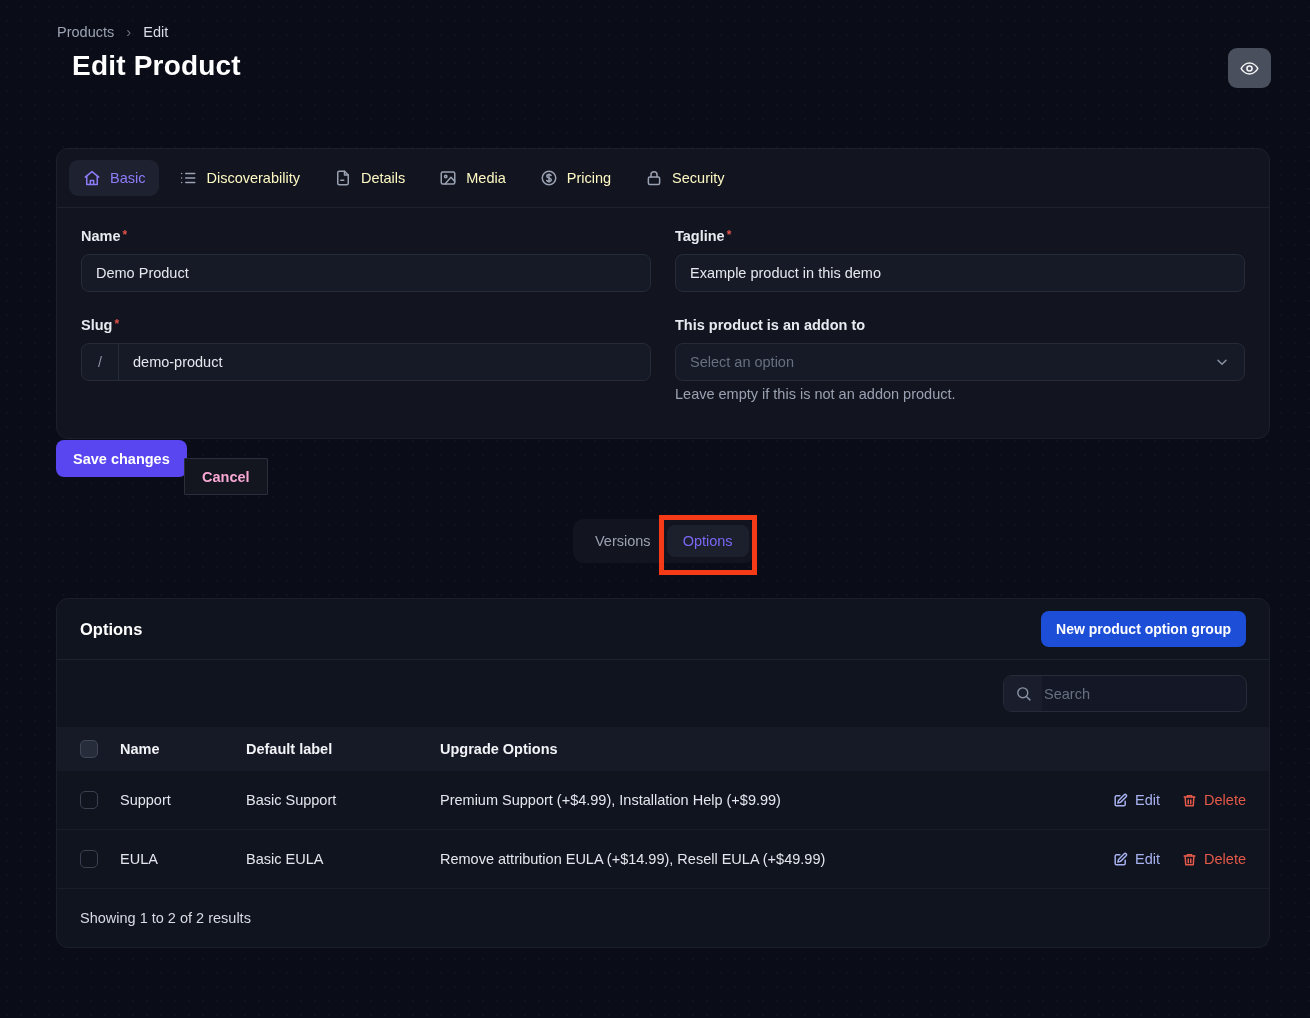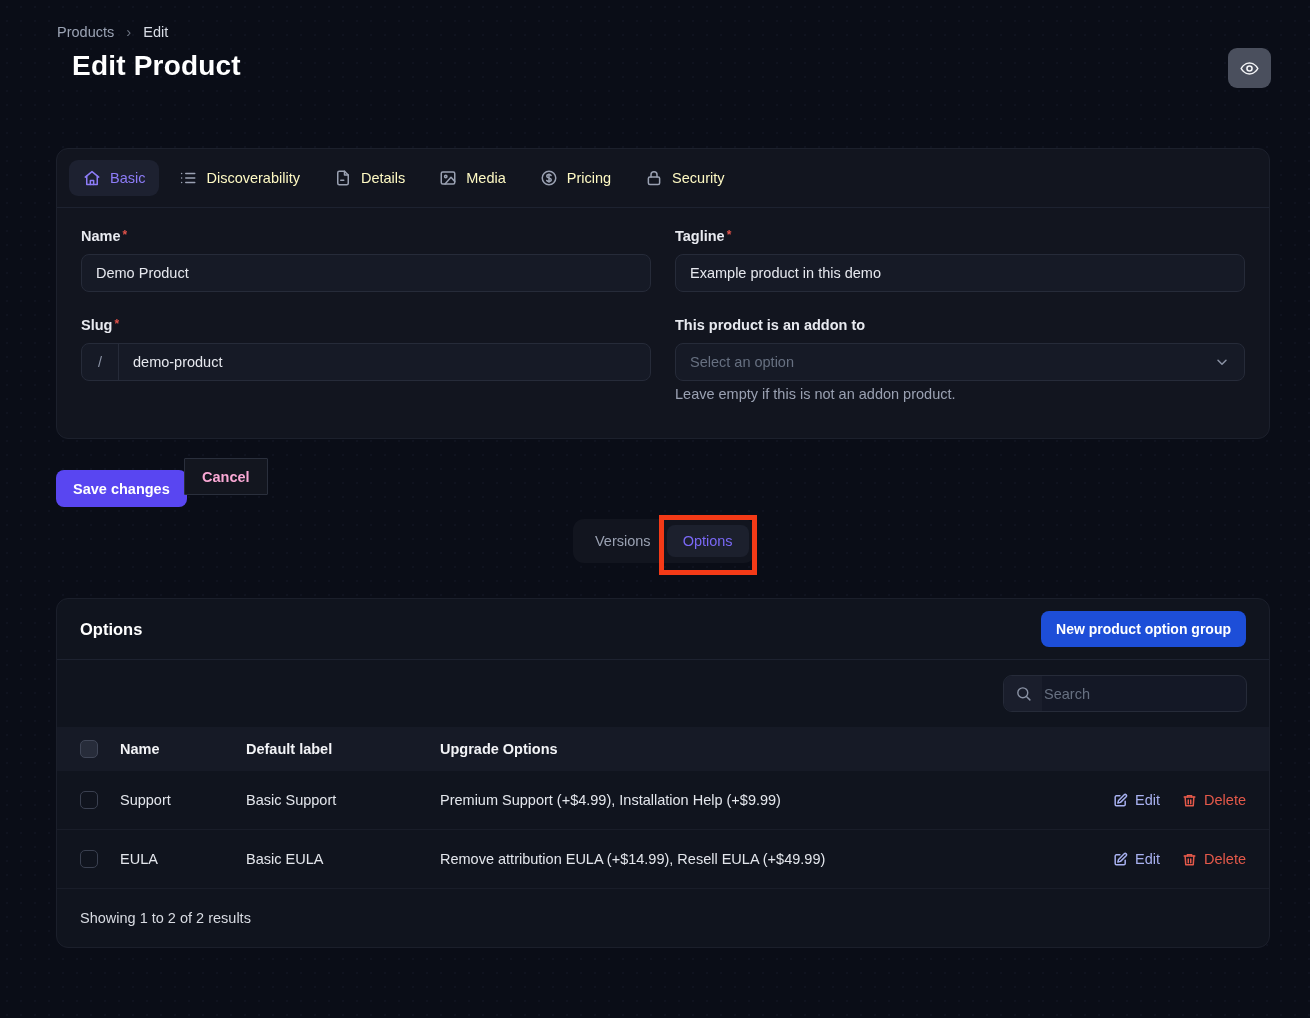--- a/index.html
+++ b/index.html
@@ -54,21 +54,21 @@
   .select .ph { color:#677081; font-size:14.5px; }
   .select .chev { color:#8b93a5; display:flex; }
   .help-text { margin-top:5px; font-size:14.5px; color:#9aa1b2; }
 
   
   .btn-primary {
     position:absolute; display:inline-flex; align-items:center; justify-content:center;
     background:#5946f1; color:#ffffff; border:none; border-radius:8px; height:37px;
     font-size:14.5px; font-weight:bold; padding:0 17px; cursor:pointer; font-family:"Liberation Sans", sans-serif;
   }
-  .save-btn { left:56px; top:470px; }
+  .save-btn { left:56px; top:440px; }
   .cancel-btn {
     position:absolute; left:184px; top:458px; height:37px; padding:0 17px;
     background:#13161f; color:#f9a8d4; border:1px solid #2a2f3c; border-radius:1px;
     font-size:14.5px; font-weight:bold; cursor:pointer; font-family:"Liberation Sans", sans-serif;
   }
 
   
   .seg-control {
     position:absolute; left:573px; top:519px; display:flex; align-items:center;
     background:#12151f; border-radius:11px; padding:6px;

